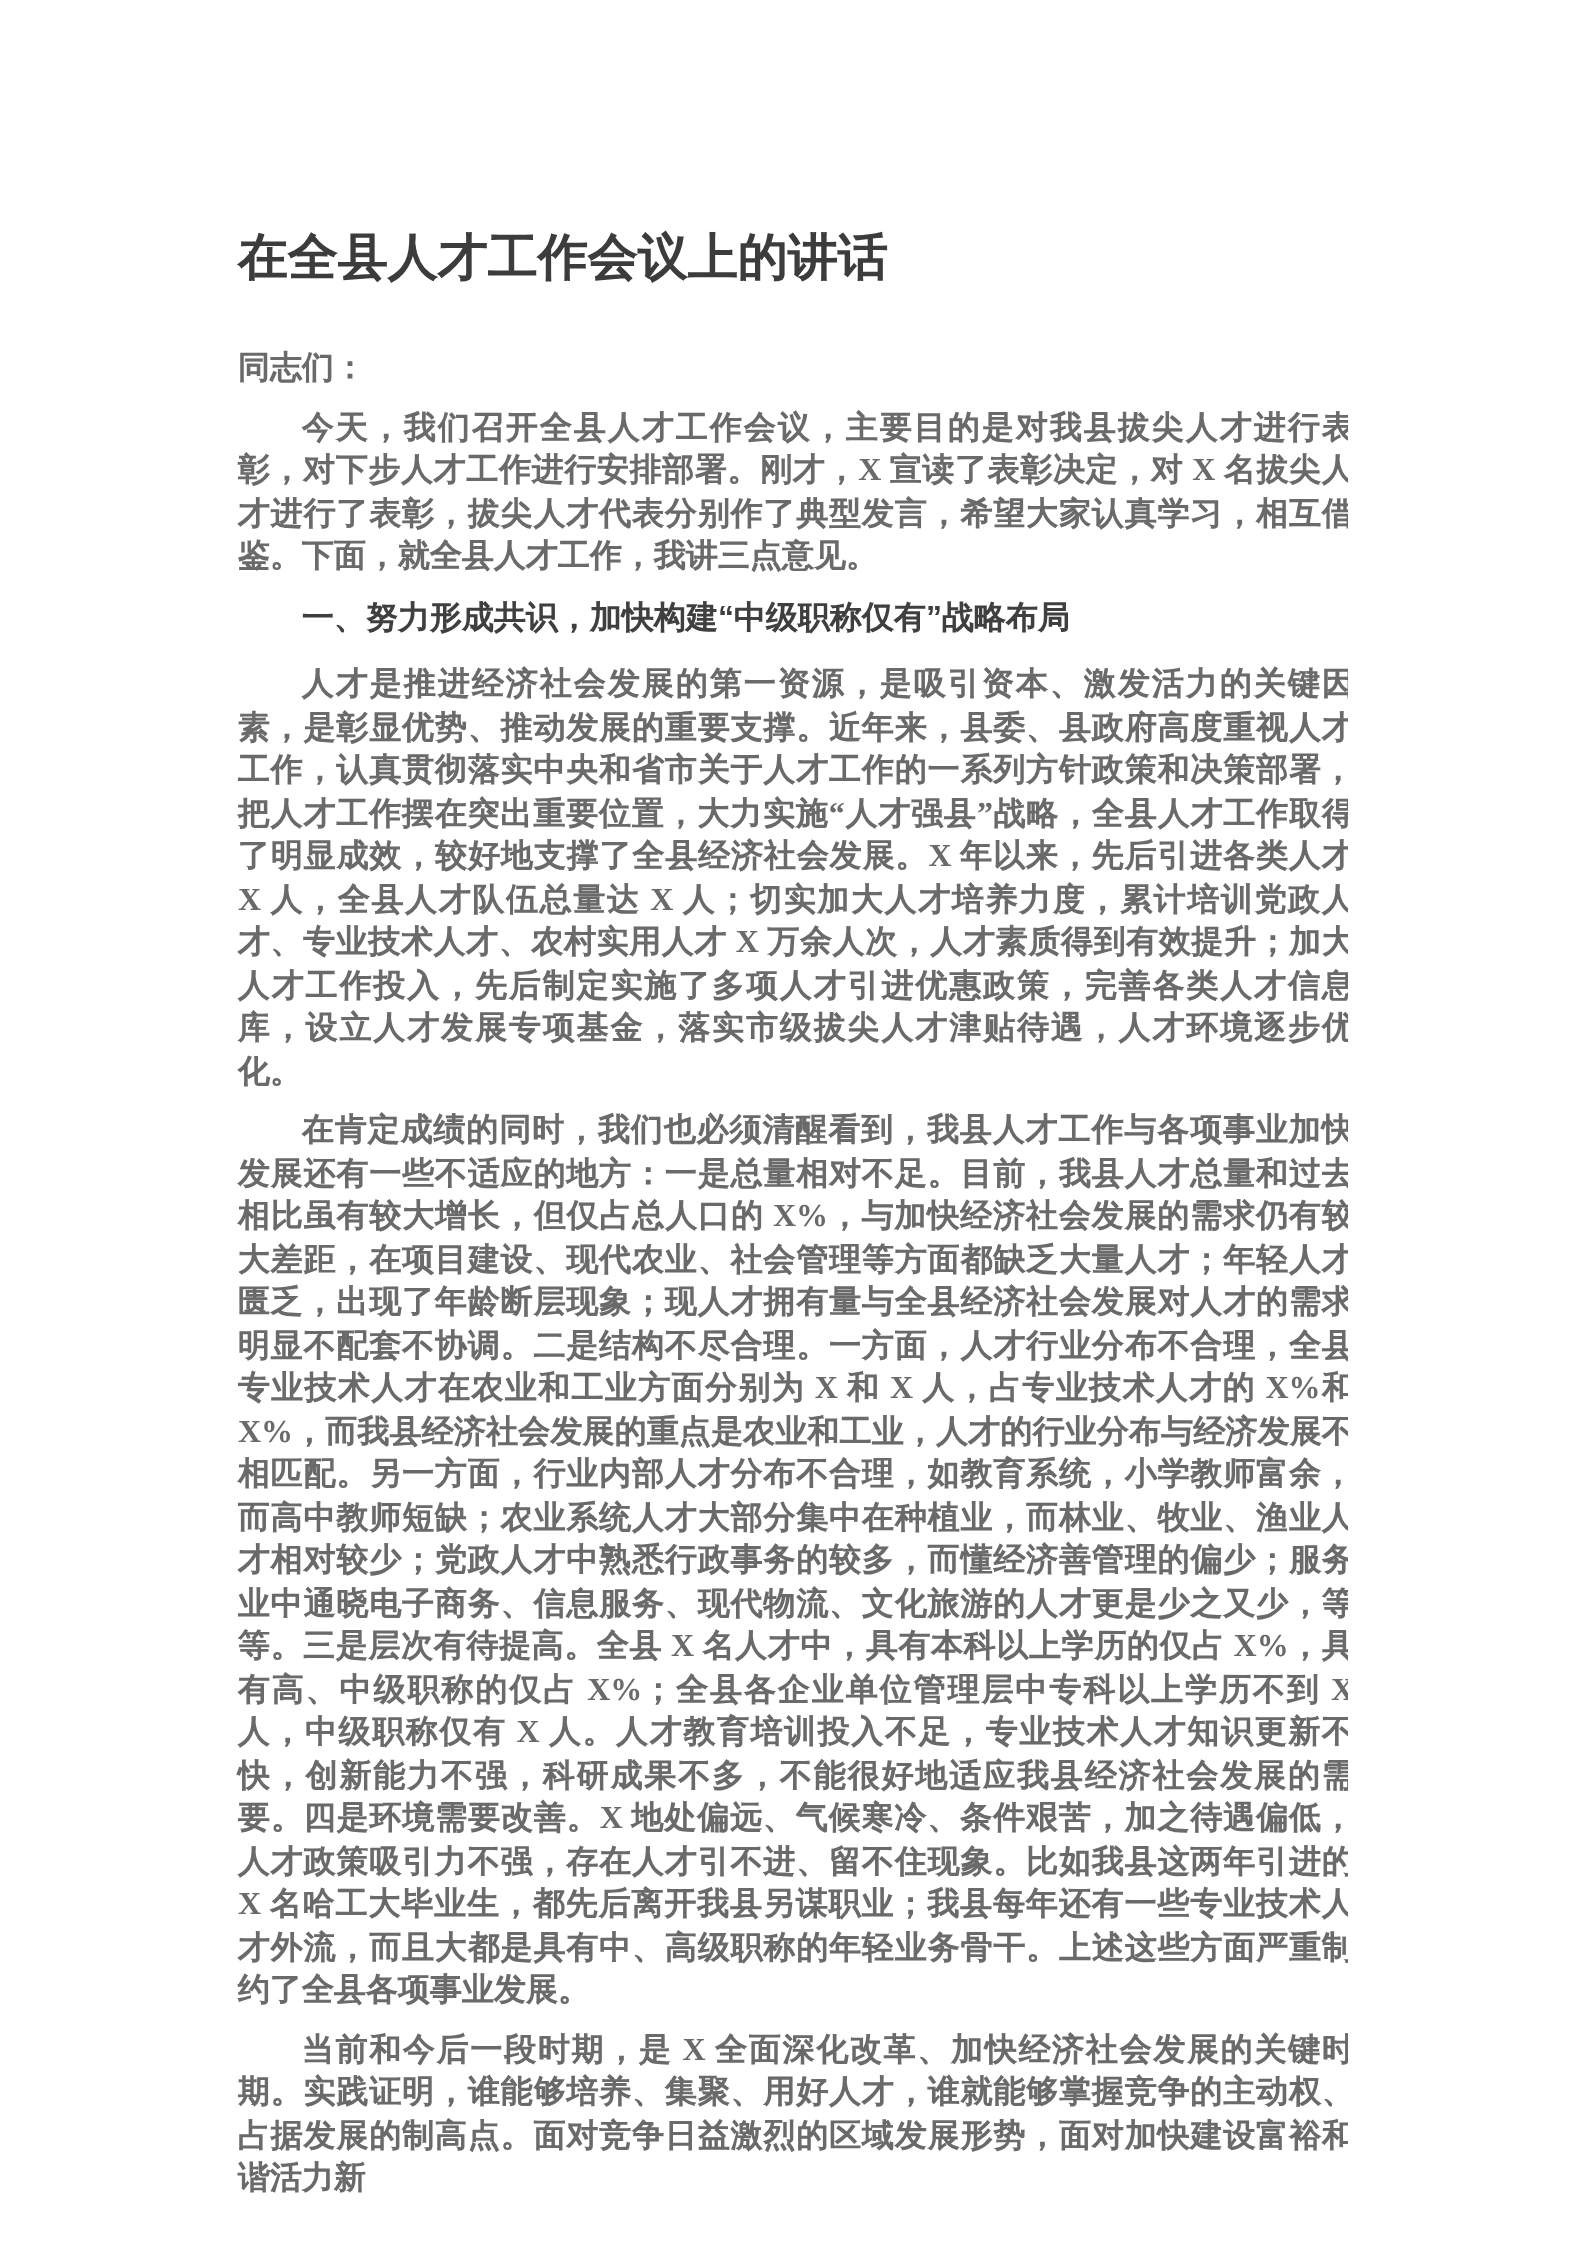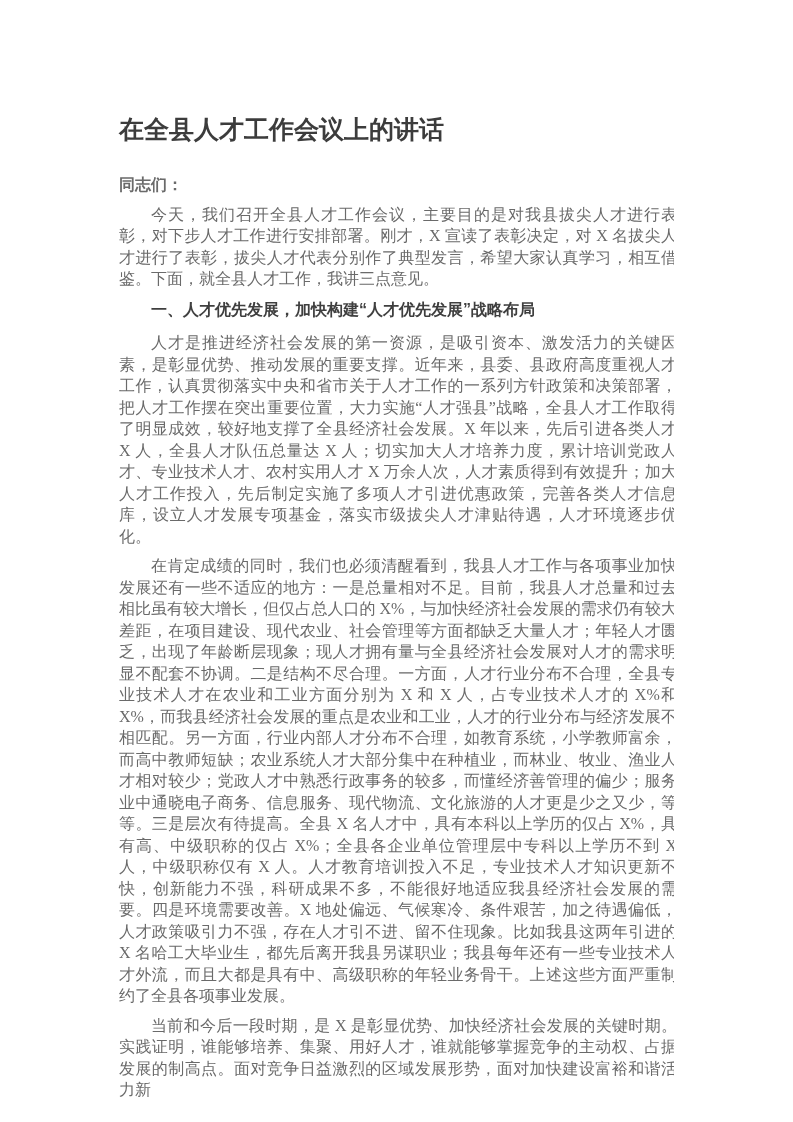--- a/index.html
+++ b/index.html
@@ -37,20 +37,21 @@
     text-align: justify;
   }
   .salutation {
     margin: 0 0 8px 0;
     text-indent: 0;
     font-weight: bold;
   }
   .body-para {
     margin: 0 0 8px 0;
     text-indent: 2em;
+    font-weight: bold;
   }
   .section-heading {
     font-family: "Liberation Sans", sans-serif;
     font-weight: bold;
     font-size: 16px;
     line-height: 21.5px;
     color: var(--heading_color, #3f3f3f);
     text-indent: 2em;
     margin: 9px 0 12px 0;
   }
@@ -59,21 +60,21 @@
 <body>
 
 <div class="page">
   <div class="content">
     <h1 class="doc-title">在全县人才工作会议上的讲话</h1>
 
     <p class="para salutation">同志们：</p>
 
     <p class="para body-para">今天，我们召开全县人才工作会议，主要目的是对我县拔尖人才进行表彰，对下步人才工作进行安排部署。刚才，X 宣读了表彰决定，对 X 名拔尖人才进行了表彰，拔尖人才代表分别作了典型发言，希望大家认真学习，相互借鉴。下面，就全县人才工作，我讲三点意见。</p>
 
-    <h2 class="section-heading">一、人才优先发展，加快构建“人才优先发展”战略布局</h2>
+    <h2 class="section-heading">一、努力形成共识，加快构建“中级职称仅有”战略布局</h2>
 
     <p class="para body-para">人才是推进经济社会发展的第一资源，是吸引资本、激发活力的关键因素，是彰显优势、推动发展的重要支撑。近年来，县委、县政府高度重视人才工作，认真贯彻落实中央和省市关于人才工作的一系列方针政策和决策部署，把人才工作摆在突出重要位置，大力实施“人才强县”战略，全县人才工作取得了明显成效，较好地支撑了全县经济社会发展。X 年以来，先后引进各类人才 X 人，全县人才队伍总量达 X 人；切实加大人才培养力度，累计培训党政人才、专业技术人才、农村实用人才 X 万余人次，人才素质得到有效提升；加大人才工作投入，先后制定实施了多项人才引进优惠政策，完善各类人才信息库，设立人才发展专项基金，落实市级拔尖人才津贴待遇，人才环境逐步优化。</p>
 
     <p class="para body-para">在肯定成绩的同时，我们也必须清醒看到，我县人才工作与各项事业加快发展还有一些不适应的地方：一是总量相对不足。目前，我县人才总量和过去相比虽有较大增长，但仅占总人口的 X%，与加快经济社会发展的需求仍有较大差距，在项目建设、现代农业、社会管理等方面都缺乏大量人才；年轻人才匮乏，出现了年龄断层现象；现人才拥有量与全县经济社会发展对人才的需求明显不配套不协调。二是结构不尽合理。一方面，人才行业分布不合理，全县专业技术人才在农业和工业方面分别为 X 和 X 人，占专业技术人才的 X%和 X%，而我县经济社会发展的重点是农业和工业，人才的行业分布与经济发展不相匹配。另一方面，行业内部人才分布不合理，如教育系统，小学教师富余，而高中教师短缺；农业系统人才大部分集中在种植业，而林业、牧业、渔业人才相对较少；党政人才中熟悉行政事务的较多，而懂经济善管理的偏少；服务业中通晓电子商务、信息服务、现代物流、文化旅游的人才更是少之又少，等等。三是层次有待提高。全县 X 名人才中，具有本科以上学历的仅占 X%，具有高、中级职称的仅占 X%；全县各企业单位管理层中专科以上学历不到 X 人，中级职称仅有 X 人。人才教育培训投入不足，专业技术人才知识更新不快，创新能力不强，科研成果不多，不能很好地适应我县经济社会发展的需要。四是环境需要改善。X 地处偏远、气候寒冷、条件艰苦，加之待遇偏低，人才政策吸引力不强，存在人才引不进、留不住现象。比如我县这两年引进的 X 名哈工大毕业生，都先后离开我县另谋职业；我县每年还有一些专业技术人才外流，而且大都是具有中、高级职称的年轻业务骨干。上述这些方面严重制约了全县各项事业发展。</p>
 
-    <p class="para body-para">当前和今后一段时期，是 X 是彰显优势、加快经济社会发展的关键时期。实践证明，谁能够培养、集聚、用好人才，谁就能够掌握竞争的主动权、占据发展的制高点。面对竞争日益激烈的区域发展形势，面对加快建设富裕和谐活力新</p>
+    <p class="para body-para">当前和今后一段时期，是 X 全面深化改革、加快经济社会发展的关键时期。实践证明，谁能够培养、集聚、用好人才，谁就能够掌握竞争的主动权、占据发展的制高点。面对竞争日益激烈的区域发展形势，面对加快建设富裕和谐活力新</p>
   </div>
 </div>
 
 </body></html>

